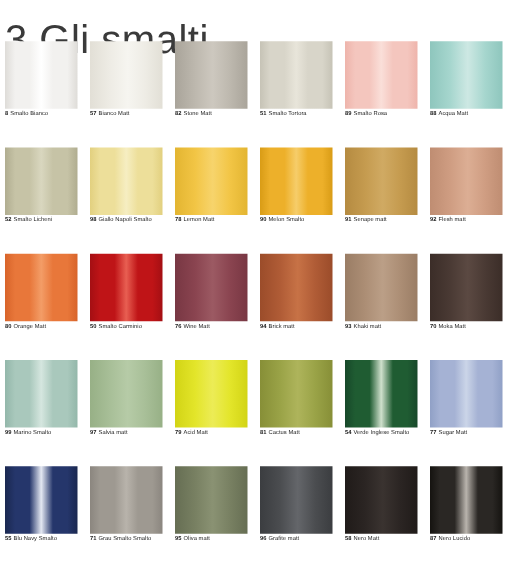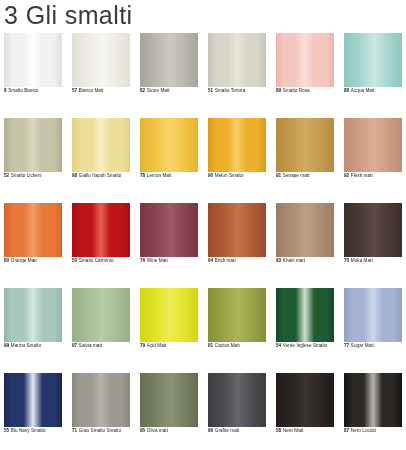--- a/index.html
+++ b/index.html
@@ -10,22 +10,22 @@
   body {
     width: 406px;
     height: 450px;
     font-family: "Liberation Sans", sans-serif;
     overflow: hidden;
     position: relative;
   }
   #page-title {
     position: absolute;
     left: 4px;
-    top: 0px;
-    font-size: 25px;
+    top: 16px;
+    font-size: 32px;
     font-weight: 300;
     letter-spacing: 0.4px;
     color: #3a3a3a;
     line-height: 30px;
     white-space: nowrap;
   }
   #swatch-grid {
     position: absolute;
     left: 4px;
     top: 33px;

